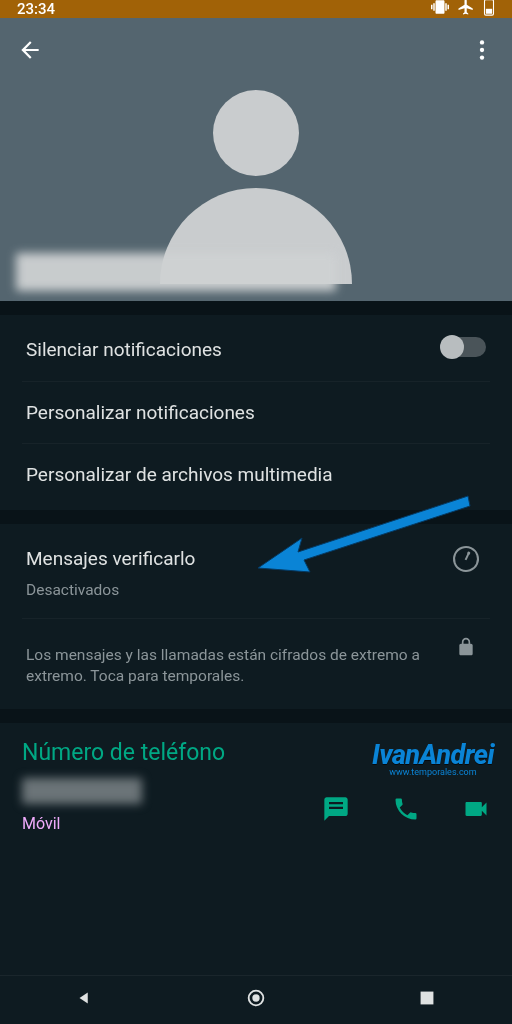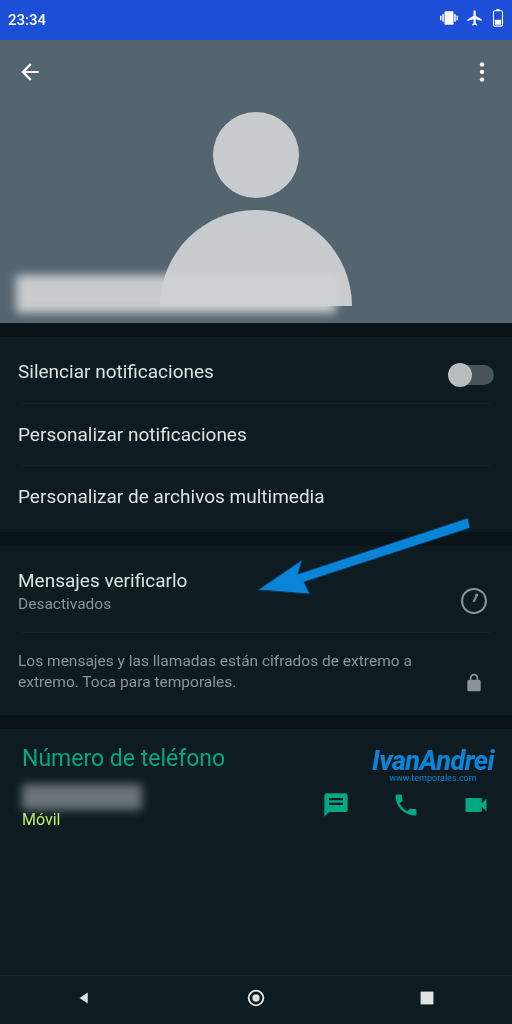--- a/index.html
+++ b/index.html
@@ -1,42 +1,42 @@
 <!DOCTYPE html>
 <html><head>
 <meta charset="utf-8">
 <style>
   html,body{margin:0;padding:0;width:512px;height:1024px;background:#0e1b21;font-family:Roboto,Arial,sans-serif;color:#e6e8e8;overflow:hidden}
-  .status-bar{height:40px;background:#1d4ed8;display:flex;align-items:center;justify-content:space-between;padding:0 8px;font-size:15px;font-weight:500;color:#fff}
+  .status-bar{height:18px;background:#a16207;display:flex;align-items:center;justify-content:space-between;padding:0 17px;font-size:15px;font-weight:500;color:#fff}
   .status-right{display:flex;align-items:center;gap:8px}
   .header-area{position:relative;height:283px;background:#54656f;overflow:hidden}
   .header-icons{position:absolute;top:8px;left:0;right:0;height:48px;display:flex;align-items:center;justify-content:space-between;padding:0 10px}
   .icon-btn{width:40px;height:40px;display:flex;align-items:center;justify-content:center;border-radius:20px}
   .icon-btn svg{width:26px;height:26px;fill:#fff}
   .avatar-ph{position:absolute;left:50%;top:72px;transform:translateX(-50%);display:flex;flex-direction:column;align-items:center}
   .avatar-head{width:86px;height:86px;border-radius:50%;background:#c9ccce}
   .avatar-body{width:192px;height:96px;border-radius:96px 96px 0 0;background:#c9ccce;margin-top:12px}
   .contact-name-blur{position:absolute;bottom:10px;left:16px;width:320px;height:38px;background:#cfd2d3;filter:blur(5px);border-radius:2px;opacity:.95}
   .section{background:#0e1b21;padding:4px 0}
   .gap{height:14px;background:#091318}
-  .row{display:flex;align-items:flex-end;padding:18px 18px;position:relative}
+  .row{display:flex;align-items:flex-start;padding:18px 26px;position:relative}
   .row .texts{flex:1;min-width:0}
   .row-title{font-size:19px;color:#dfe2e2;line-height:1.35}
-  .row-sub{font-size:15.5px;color:#8b9599;margin-top:0;line-height:1.35}
+  .row-sub{font-size:15.5px;color:#8b9599;margin-top:8px;line-height:1.35}
   .row-icon-slot{width:40px;display:flex;align-items:center;justify-content:center;color:#8b9599}
   .divider{height:1px;background:rgba(255,255,255,.04);margin:0 22px}
   .toggle{width:44px;height:20px;background:#4a5459;border-radius:10px;position:relative}
   .toggle-knob{width:24px;height:24px;background:#b8bdbf;border-radius:50%;position:absolute;top:-2px;left:-2px}
   .phone-section{background:#0e1b21;padding:16px 22px 8px;position:relative}
   .phone-label{color:#00a884;font-size:23px}
   .watermark{position:absolute;right:18px;top:16px;text-align:center}
   .wm-main{font-size:27px;font-weight:800;font-style:italic;color:#0a84d6;letter-spacing:-.5px;text-shadow:0 1px 0 rgba(0,0,0,.6)}
   .wm-sub{font-size:9px;color:#0a84d6;margin-top:-4px}
   .phone-blur{margin-top:12px;width:120px;height:26px;background:#6b7478;filter:blur(5px);border-radius:2px}
-  .phone-type{font-size:16px;color:#bef264;}
+  .phone-type{font-size:16px;color:#f0abfc;margin-top:10px}
   .action-icons{position:absolute;right:22px;bottom:14px;display:flex;gap:42px;align-items:center}
   .action-icons svg{width:28px;height:28px;fill:#00a884}
   .nav-bar{position:absolute;bottom:0;left:0;right:0;height:48px;background:#0e1b21;display:flex;align-items:center;justify-content:space-around;border-top:1px solid rgba(255,255,255,.05)}
   .nav-bar svg{width:22px;height:22px;fill:none;stroke:#dfe2e2;stroke-width:2}
   .arrow-annot{position:absolute;pointer-events:none;z-index:50}
   .timer-icon{width:22px;height:22px;border:2px solid #8b9599;border-radius:50%;position:relative;transform:rotate(25deg)}
   .timer-icon::before{content:'';position:absolute;width:3px;height:3px;background:#8b9599;border-radius:50%;top:3px;left:50%;transform:translateX(-50%)}
   .timer-icon::after{content:'';position:absolute;width:2px;height:7px;background:#8b9599;top:5px;left:50%;transform:translateX(-50%)}
 </style>
 </head>

